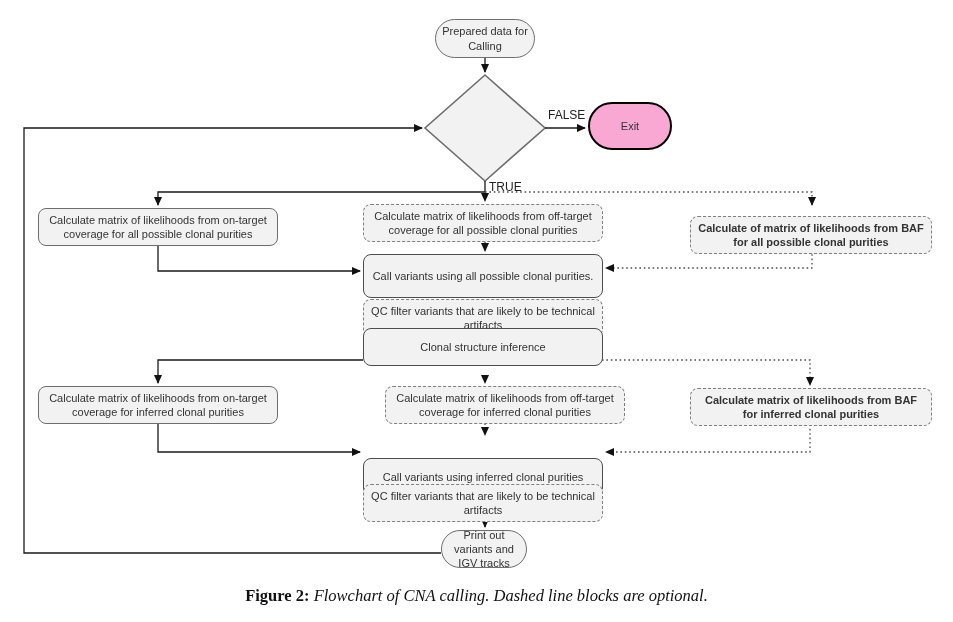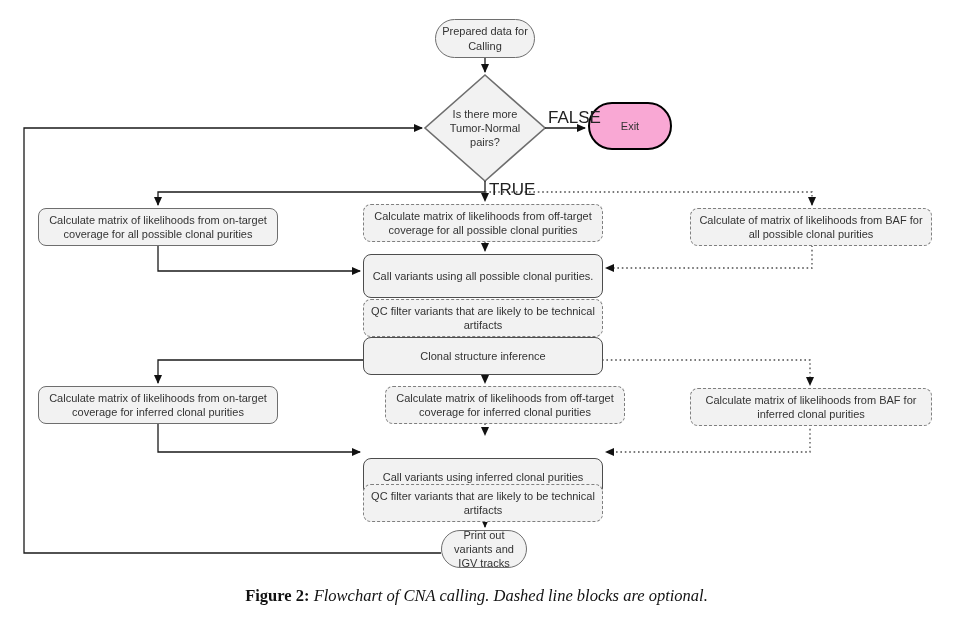--- a/index.html
+++ b/index.html
@@ -27,21 +27,21 @@
   .node.dashed{border:1.4px dashed var(--dash,#7f7f7f);}
   .node.stadium{border-radius:22px;}
   .node.exit{
     background:#f9a8d4;
     border:2px solid var(--exitb,#000000);
     border-radius:24px;
   }
   .node.ghost{background:transparent;border:none;}
   .edge-label{
     position:absolute;
-    font-size:17px;
+    font-size:12px;
     color:#222;
     background:transparent;
     text-align:right;
   }
   .caption{
     position:absolute;
     left:0;right:0;top:586px;
     text-align:center;
     font-family:"Liberation Serif","DejaVu Serif",serif;
     font-size:16.5px;
@@ -86,44 +86,43 @@
       <path d="M485,333 L485,341" marker-end="url(#arrow)"></path>
       <path d="M485,376 L485,383" marker-end="url(#arrow)"></path>
       <path d="M602,360 L810,360 L810,385" marker-end="url(#arrow)"></path>
       <path d="M485,419 L485,435" marker-end="url(#arrow)"></path>
       <path d="M810,420 L810,452 L606,452" marker-end="url(#arrow)"></path>
     </g>
   </svg>
 
   <div class="node stadium" style="left:435px;top:19px;width:100px;height:39px;">Prepared data for Calling</div>
 
-  <div class="node ghost" style="left:430px;top:96px;width:110px;height:64px;">Is there more Tumor-Normal pairs?</div>
 
   <div class="node exit" style="left:588px;top:102px;width:84px;height:48px;">Exit</div>
 
   <span class="edge-label" style="left:548px;top:108px;">FALSE</span>
   <span class="edge-label" style="left:489px;top:180px;">TRUE</span>
 
   <div class="node" style="left:38px;top:208px;width:240px;height:33px;">Calculate matrix of likelihoods from on-target coverage for all possible clonal purities</div>
 
   <div class="node dashed" style="left:363px;top:204px;width:240px;height:33px;">Calculate matrix of likelihoods from off-target coverage for all possible clonal purities</div>
 
-  <div class="node dashed" style="left:690px;top:208px;width:242px;height:33px;">Calculate of matrix of likelihoods from BAF for all possible clonal purities</div>
+  <div class="node dashed" style="left:690px;top:216px;width:242px;height:33px;font-weight:bold;">Calculate of matrix of likelihoods from BAF for all possible clonal purities</div>
 
   <div class="node emph" style="left:363px;top:254px;width:240px;height:44px;">Call variants using all possible clonal purities.</div>
 
   <div class="node dashed" style="left:363px;top:299px;width:240px;height:34px;">QC filter variants that are likely to be technical artifacts</div>
 
-  <div class="node emph" style="left:363px;top:337px;width:240px;height:32px;">Clonal structure inference</div>
+  <div class="node emph" style="left:363px;top:328px;width:240px;height:32px;">Clonal structure inference</div>
 
   <div class="node" style="left:38px;top:386px;width:240px;height:19px;">Calculate matrix of likelihoods from on-target coverage for inferred clonal purities</div>
 
   <div class="node dashed" style="left:385px;top:386px;width:240px;height:33px;">Calculate matrix of likelihoods from off-target coverage for inferred clonal purities</div>
 
-  <div class="node dashed" style="left:690px;top:388px;width:242px;height:32px;">Calculate matrix of likelihoods from BAF for inferred clonal purities</div>
+  <div class="node dashed" style="left:690px;top:388px;width:242px;height:32px;font-weight:bold;">Calculate matrix of likelihoods from BAF for inferred clonal purities</div>
 
   <div class="node emph" style="left:363px;top:438px;width:240px;height:31px;margin-top:20px;">Call variants using inferred clonal purities</div>
 
   <div class="node dashed" style="left:363px;top:484px;width:240px;height:33px;">QC filter variants that are likely to be technical artifacts</div>
 
   <div class="node stadium" style="left:441px;top:530px;width:86px;height:34px;border-radius:22px;">Print out variants and IGV tracks</div>
 
   <div class="caption">
     <span class="cap-label">Figure 2:</span><span class="cap-text"> Flowchart of CNA calling. Dashed line blocks are optional.</span>
   </div>

